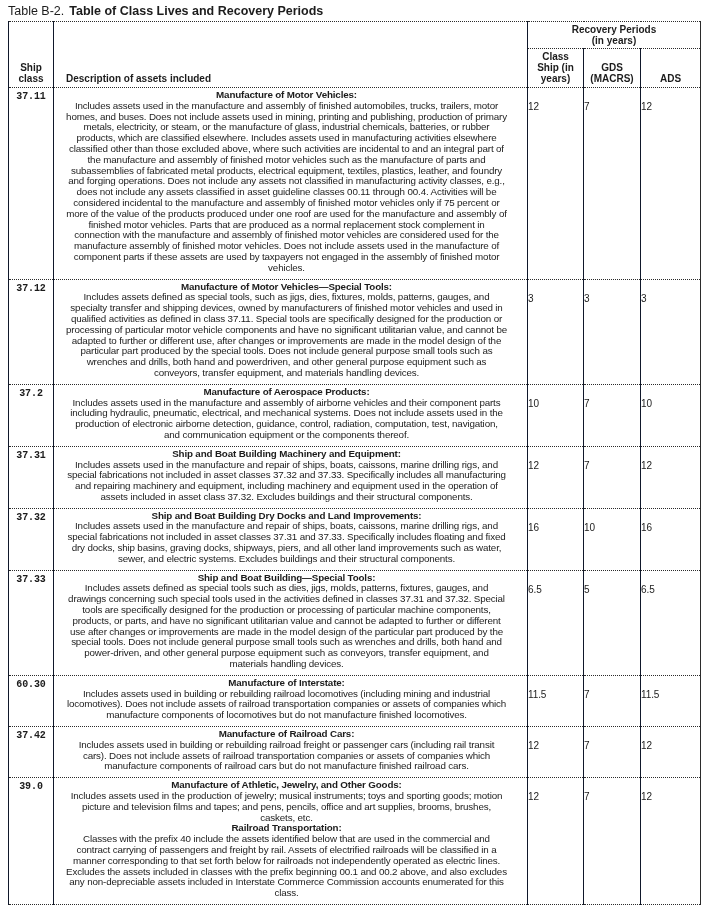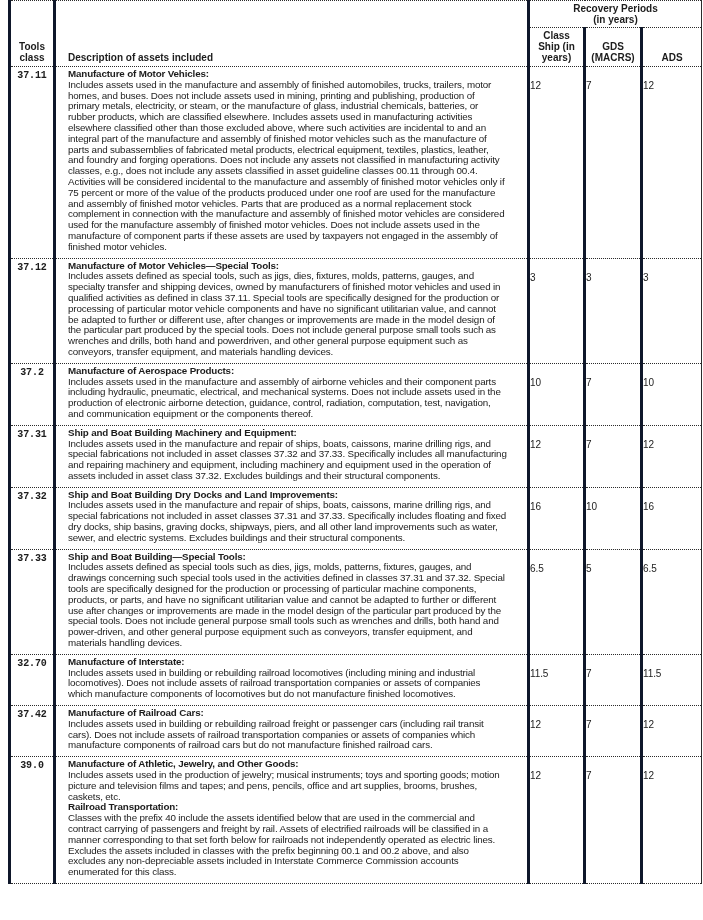--- a/index.html
+++ b/index.html
@@ -31,21 +31,21 @@
     border-top: 1px dotted #2b2b2b;
     border-bottom: 1px dotted #2b2b2b;
   }
   col.c-asset { width: 45px; }
   col.c-desc  { width: 474px; }
   col.c-life  { width: 56px; }
   col.c-gds   { width: 57px; }
   col.c-ads   { width: 60px; }
 
   th, td {
-    border-left: 3px solid #0f172a;
+    border-left: 1px solid #0f172a;
     border-top: 1px dotted #2b2b2b;
     padding: 0;
     font-size: 10px;
   }
   thead th {
     font-weight: bold;
     line-height: 11px;
     vertical-align: bottom;
     padding: 2px 2px 3px 2px;
     text-align: center;
@@ -63,47 +63,50 @@
     padding-top: 3px;
     letter-spacing: -0.1px;
     font-family: Liberation Mono, monospace;
   }
   td.desc {
     vertical-align: top;
     padding: 2px 20px 5px 12px;
     font-size: 9.8px;
     line-height: 10.8px;
     letter-spacing: -0.15px;
-    text-align: left;
+    text-align: center;
   }
   .desc-heading { font-weight: bold; }
   td.val {
     vertical-align: top;
     text-align: left;
     padding-top: 13px;
     letter-spacing: -0.1px;
   }
 </style>
 </head>
 <body>
 
 <div class="page">
 
+  <div class="page-title">
+    <span class="title-prefix">Table B-2.</span><span class="title-main">Table of Class Lives and Recovery Periods</span>
+  </div>
 
   <table class="class-lives">
     <colgroup>
       <col class="c-asset">
         <col class="c-desc">
         <col class="c-life">
         <col class="c-gds">
         <col class="c-ads">
     </colgroup>
     <thead>
       <tr>
-        <th class="h-asset" rowspan="2">Tools class</th>
+        <th class="h-asset" rowspan="2">Ship class</th>
         <th class="h-desc" rowspan="2">Description of assets included</th>
         <th class="h-recovery" colspan="3">
           <span class="rp-line">Recovery Periods</span>
           <span class="rp-line">(in years)</span>
         </th>
       </tr>
       <tr>
         <th class="h-life">Class Ship (in years)</th>
         <th class="h-gds">GDS (MACRS)</th>
         <th class="h-ads">ADS</th>
@@ -171,21 +174,21 @@
         <td class="desc">
           <div class="desc-heading">Ship and Boat Building—Special Tools:</div>
           <div class="desc-body">Includes assets defined as special tools such as dies, jigs, molds, patterns, fixtures, gauges, and drawings concerning such special tools used in the activities defined in classes 37.31 and 37.32. Special tools are specifically designed for the production or processing of particular machine components, products, or parts, and have no significant utilitarian value and cannot be adapted to further or different use after changes or improvements are made in the model design of the particular part produced by the special tools. Does not include general purpose small tools such as wrenches and drills, both hand and power-driven, and other general purpose equipment such as conveyors, transfer equipment, and materials handling devices.</div>
         </td>
         <td class="val">6.5</td>
         <td class="val">5</td>
         <td class="val">6.5</td>
       </tr>
 
       <tr>
-        <td class="asset">32.70</td>
+        <td class="asset">60.30</td>
         <td class="desc">
           <div class="desc-heading">Manufacture of Interstate:</div>
           <div class="desc-body">Includes assets used in building or rebuilding railroad locomotives (including mining and industrial locomotives). Does not include assets of railroad transportation companies or assets of companies which manufacture components of locomotives but do not manufacture finished locomotives.</div>
         </td>
         <td class="val">11.5</td>
         <td class="val">7</td>
         <td class="val">11.5</td>
       </tr>
 
       <tr>

